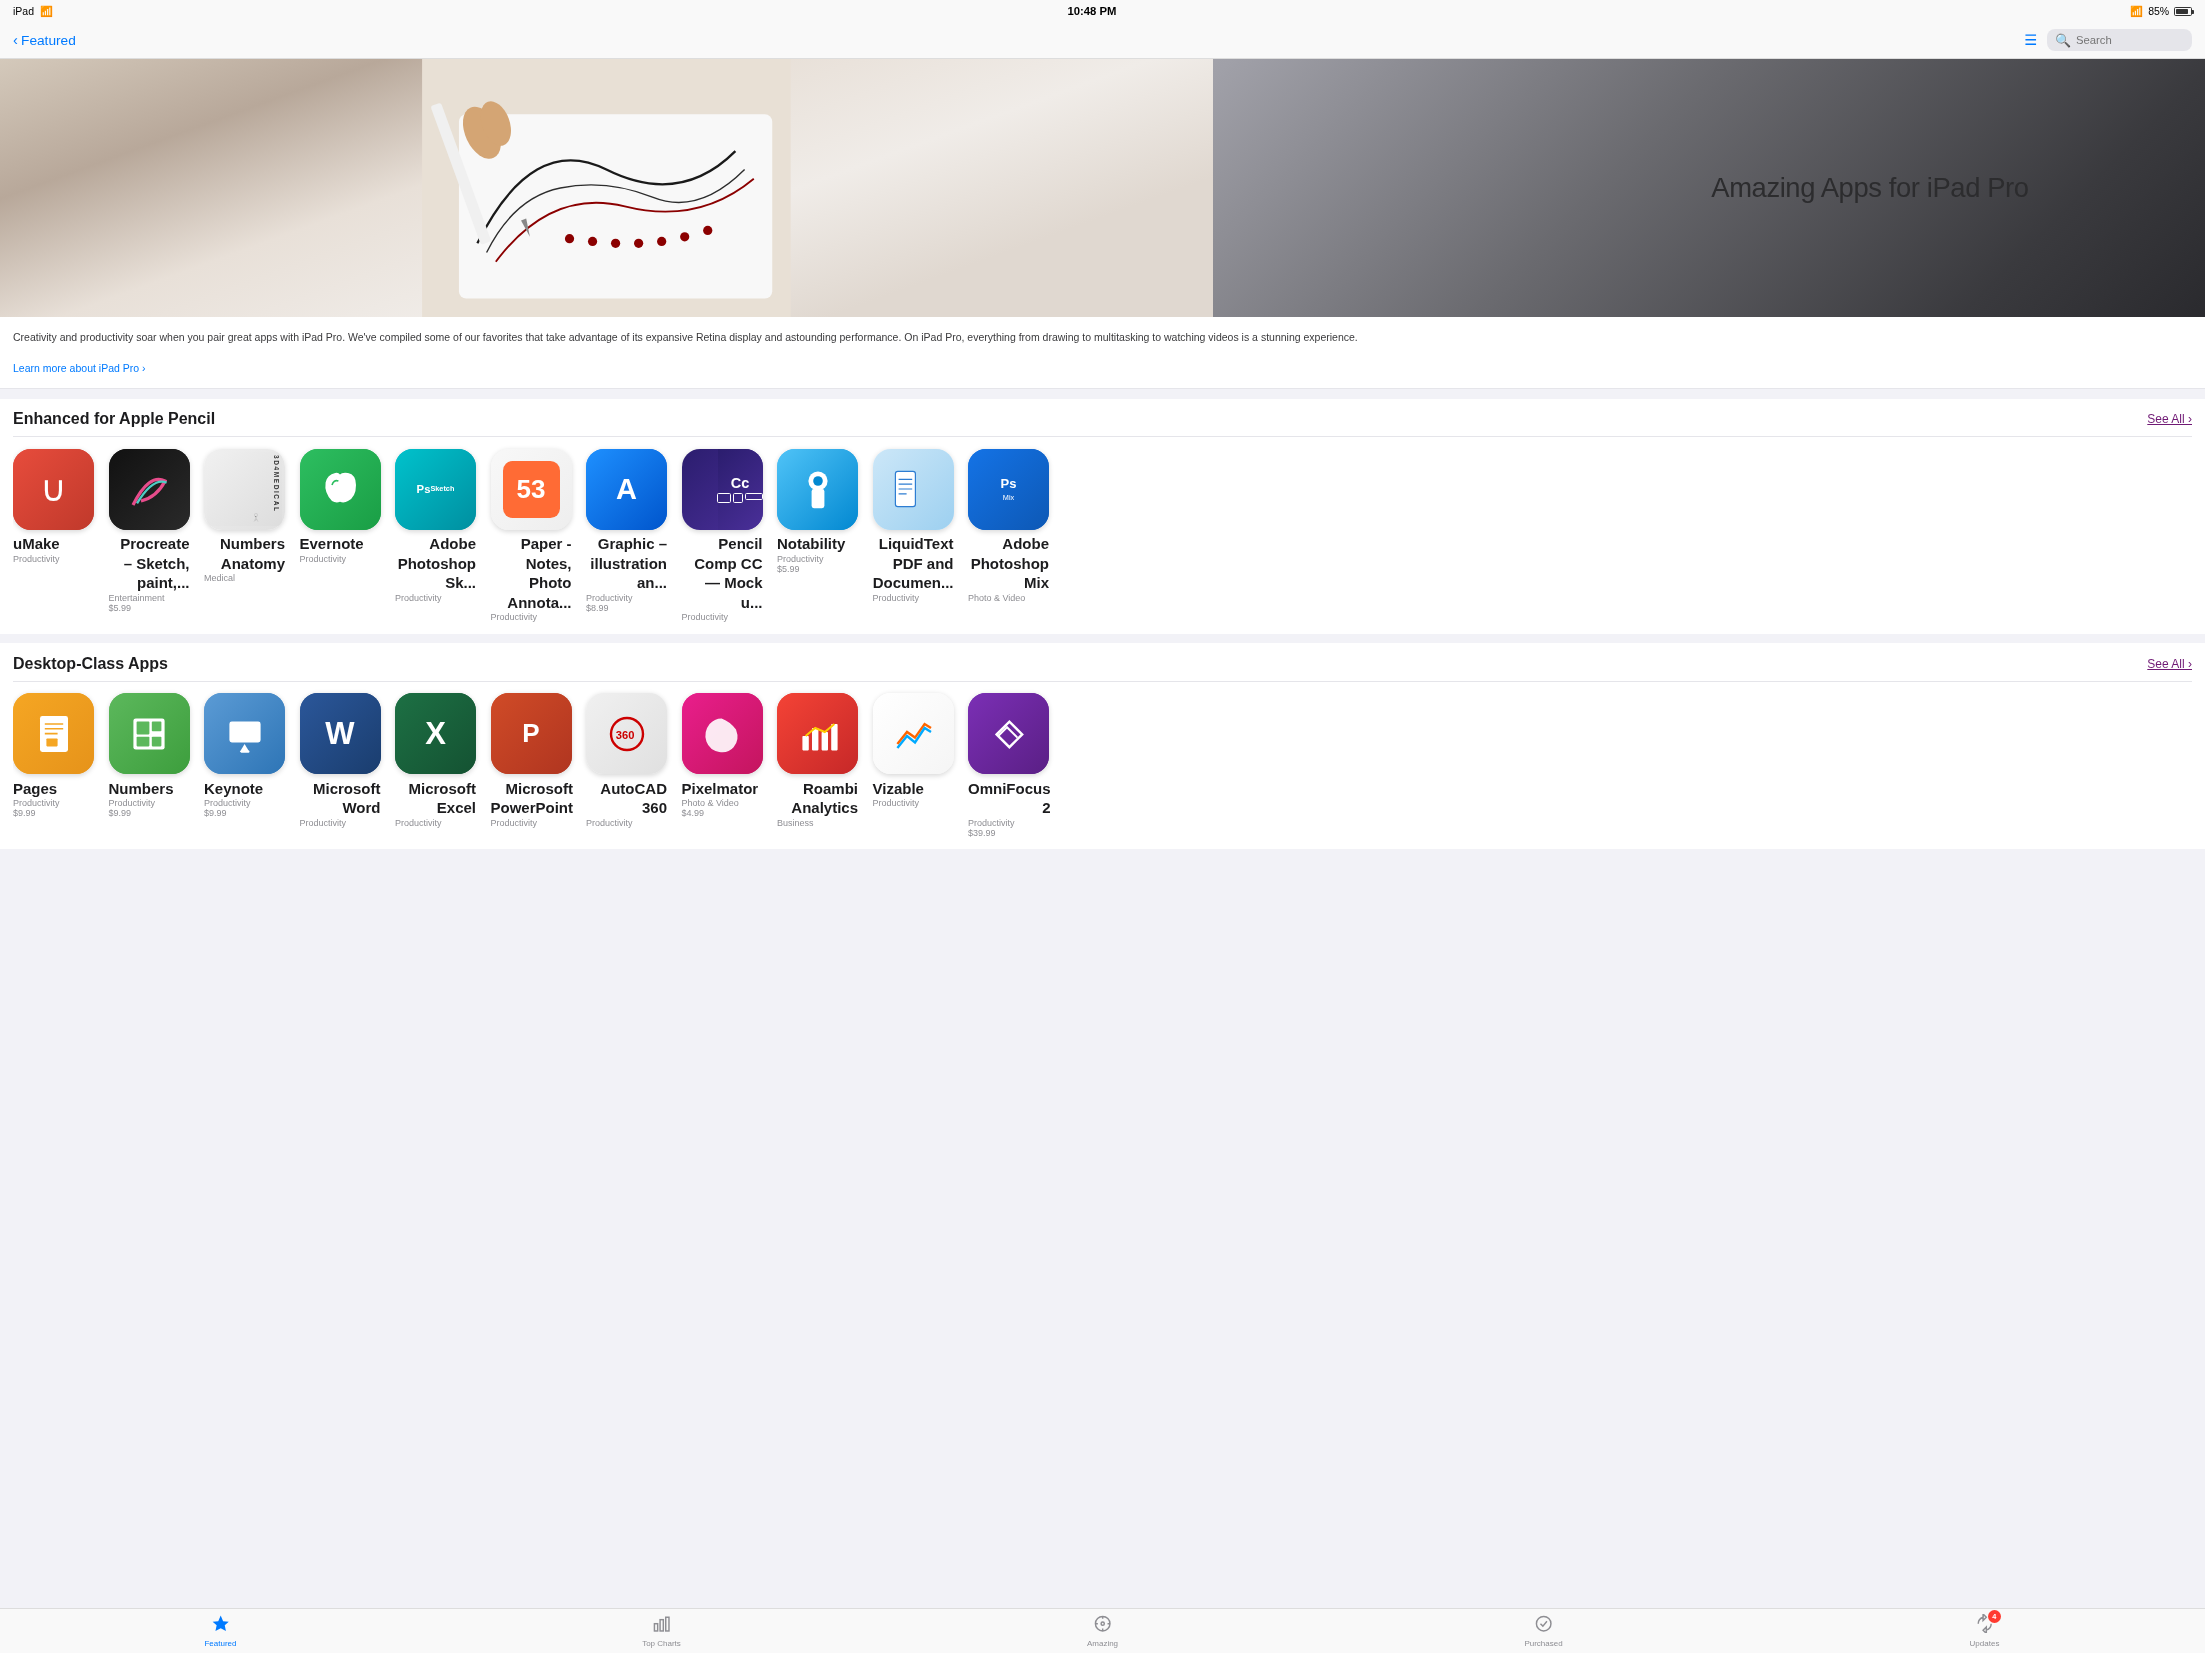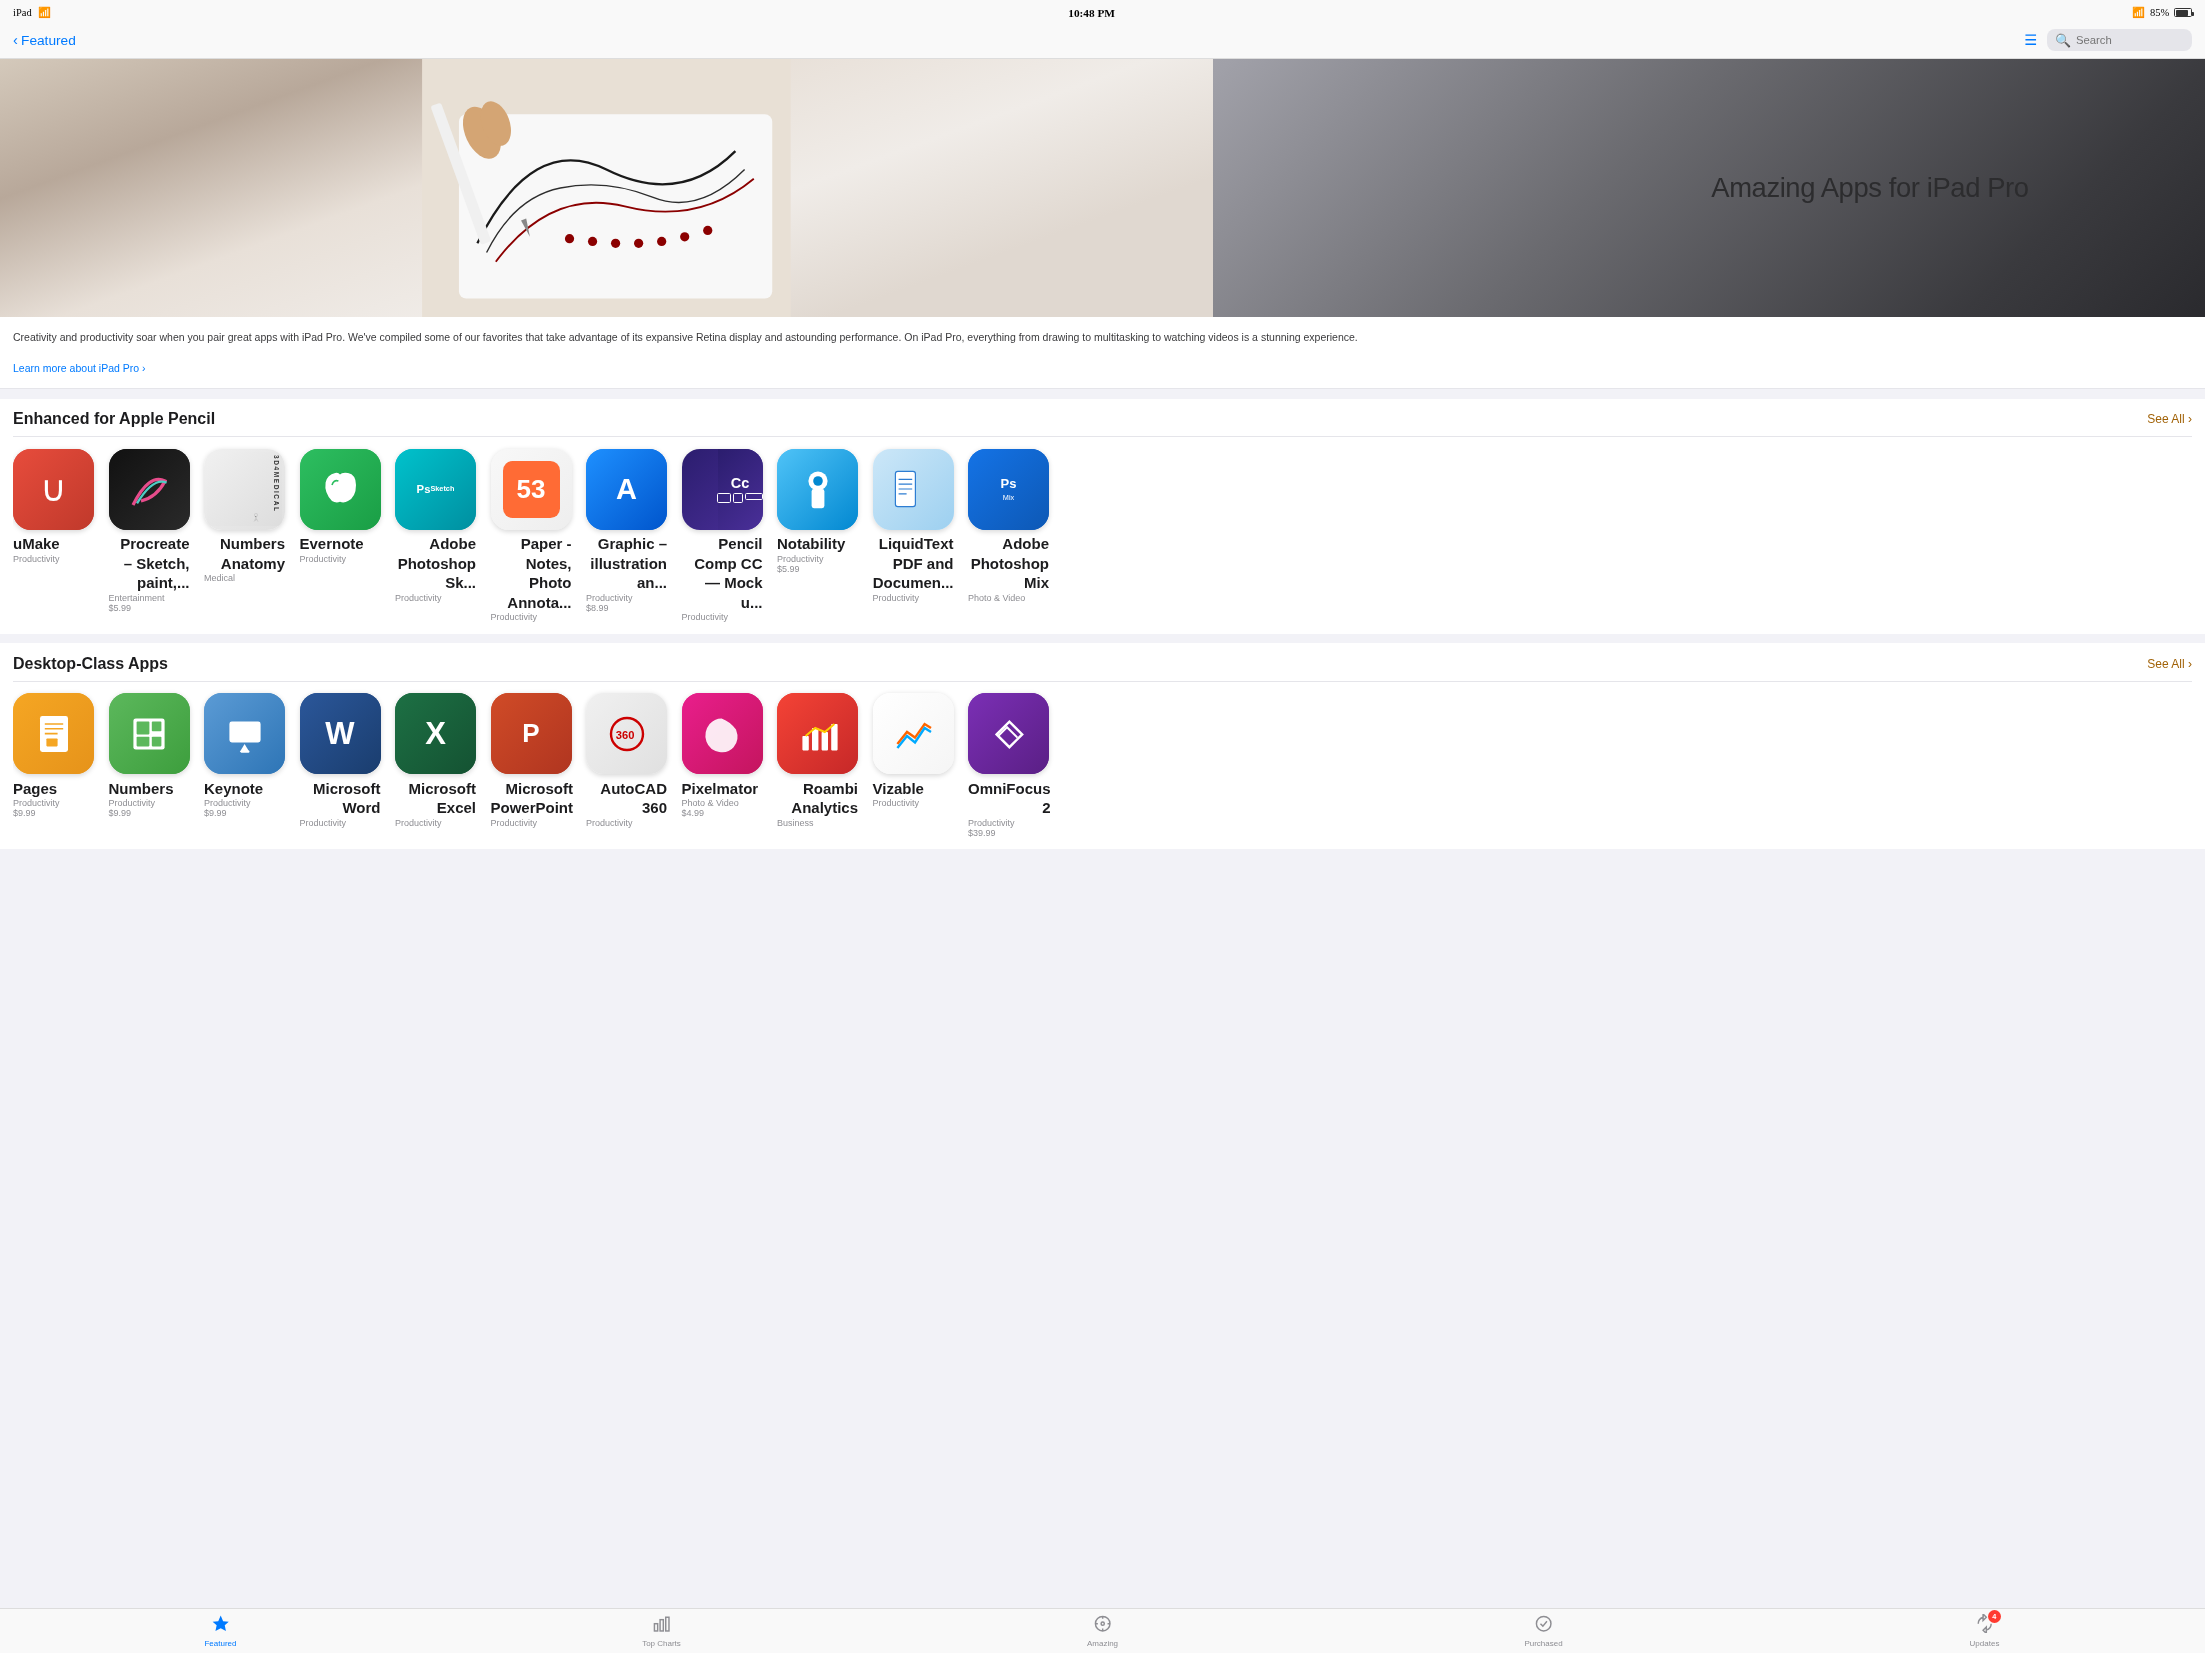--- a/index.html
+++ b/index.html
@@ -1,21 +1,21 @@
 <!DOCTYPE html>
 <html style="font-size:13px"><head>
   <meta charset="utf-8">
   <style>
     * { box-sizing: border-box; margin: 0; padding: 0; }
     body { font-family: -apple-system, 'Helvetica Neue', Arial, sans-serif; background: #f2f2f7; overflow-x: hidden; }
 
     
     .status-bar {
-      display: flex; align-items: flex-end; justify-content: space-between;
-      background: #f9f9f9; padding: 3.2px 13px; height: 22.6px; font-size: 10.5px; font-weight: 500; font-family: Liberation Serif, serif;
+      display: flex; align-items: center; justify-content: space-between;
+      background: #f9f9f9; padding: 3.2px 13px; height: 22.6px; font-size: 10.5px; font-weight: 500;
     }
     .status-left { display: flex; align-items: center; gap: 6.5px; }
     .status-center { font-size: 11.3px; font-weight: 600; }
     .status-right { display: flex; align-items: center; gap: 4.8px; font-size: 10.5px; }
     .battery-icon { display: flex; align-items: center; gap: 1.6px; }
     .battery-bar { width: 18px; height: 9px; border: 1.2px solid #333; border-radius: 1.6px; position: relative; padding: 0.8px; }
     .battery-bar::after { content:''; position: absolute; right: -3.2px; top: 2.4px; width: 2.4px; height: 4px; background: #333; border-radius: 0 0.8px 0.8px 0; }
     .battery-fill { height: 100%; width: 85%; background: #333; border-radius: 0.8px; }
 
     
@@ -52,21 +52,21 @@
 
     
     .description { padding: 13px; background: #fff; border-bottom: 0.8px solid #e5e5ea; }
     .description p { font-size: 10.5px; color: #3a3a3c; line-height: 1.5; max-width: 100%; }
     .description a { color: #007aff; font-size: 10.5px; text-decoration: none; }
 
     
     .section { background: #fff; margin-top: 9.7px; padding: 0 13px; }
     .section-header { display: flex; justify-content: space-between; align-items: center; padding: 11.3px 0 8px; border-bottom: 0.8px solid #e5e5ea; }
     .section-title { font-size: 16px; font-weight: 600; color: #1c1c1e; }
-    .see-all { font-size: 12px; color: #a16207; cursor: pointer; }
+    .see-all { font-size: 12px; color: #701a75; cursor: pointer; text-decoration: underline; }
 
     
     .app-list { display: flex; gap: 14.5px; padding: 11.3px 0; overflow-x: auto; scrollbar-width: none; }
     .app-list::-webkit-scrollbar { display: none; }
     .app-item { display: flex; flex-direction: column; align-items: flex-start; width: 81px; flex-shrink: 0; cursor: pointer; }
     .app-icon { width: 81px; height: 81px; border-radius: 18px; overflow: hidden; margin-bottom: 4.8px; box-shadow: 0 1.6px 4.8px rgba(0,0,0,0.15); }
     .app-name { font-size: 15px; color: #1c1c1e; font-weight: 700; line-height: 1.3; text-align: right; }
     .app-category { font-size: 9px; color: #8e8e93; }
     .app-price { font-size: 9px; color: #8e8e93; }
 

